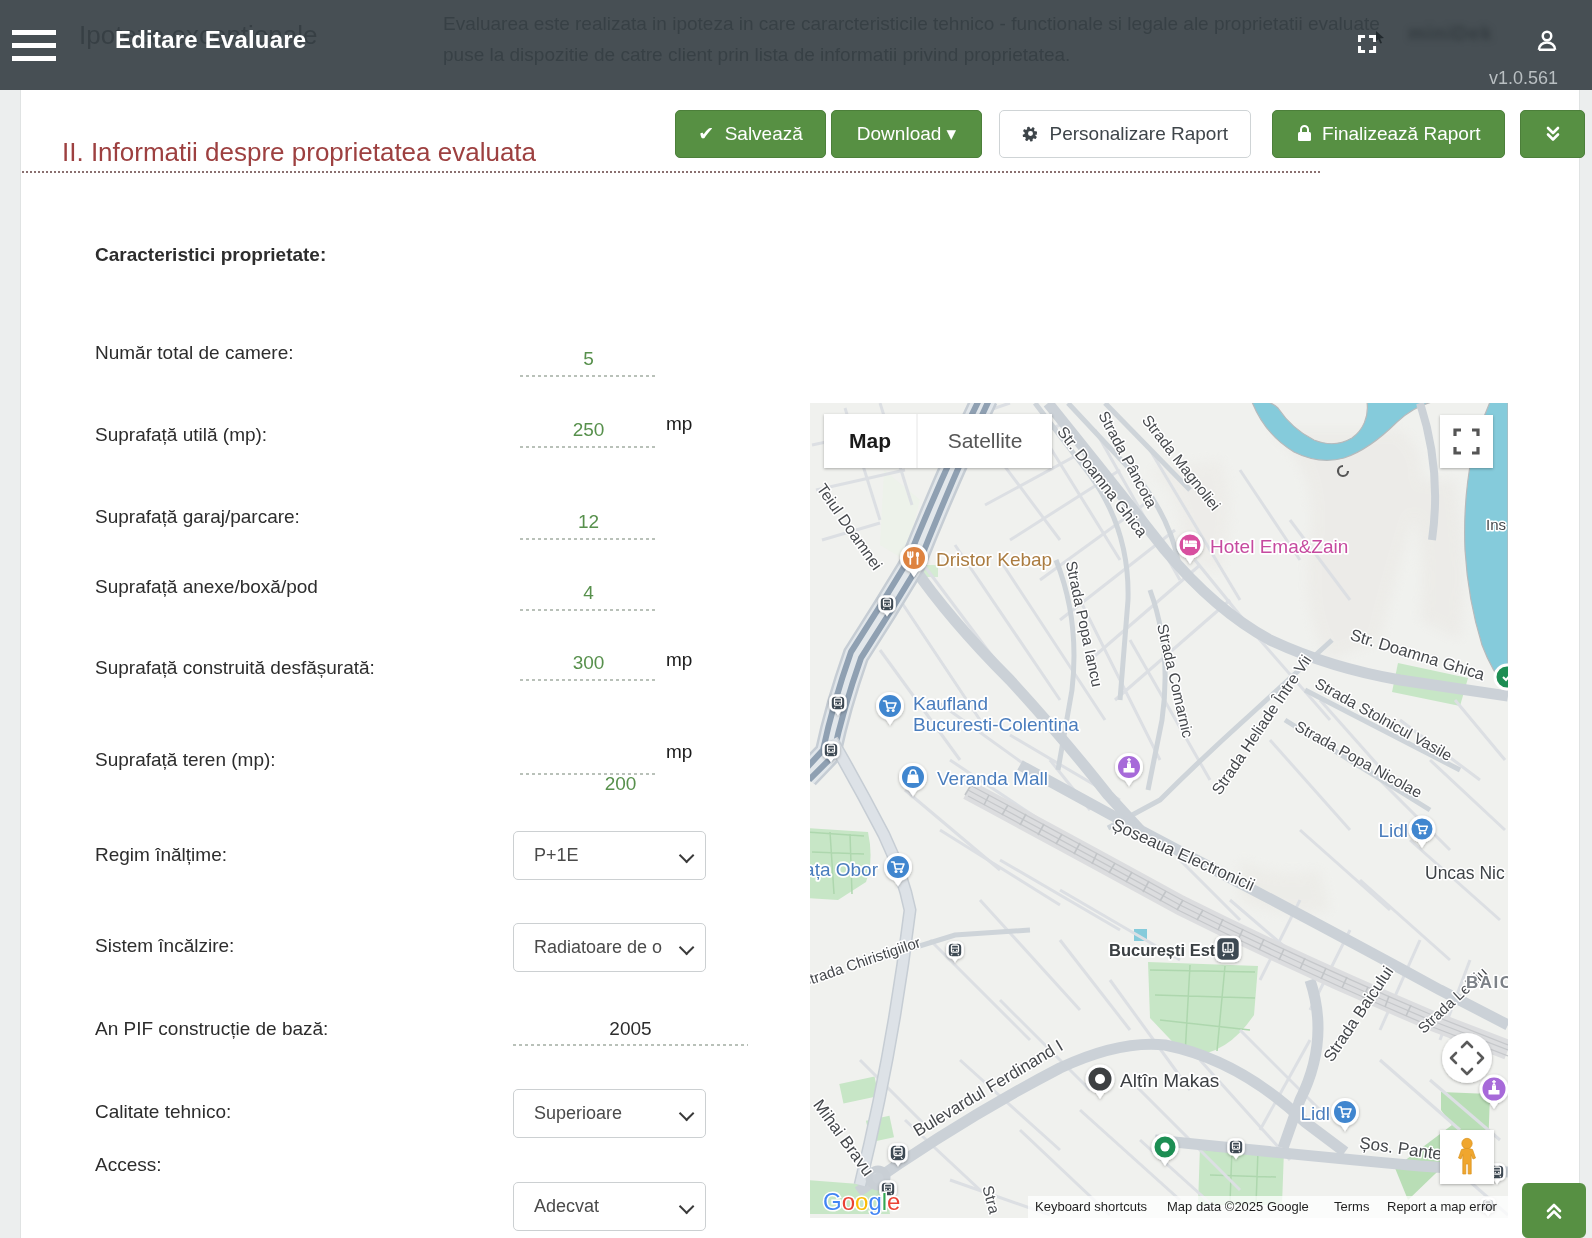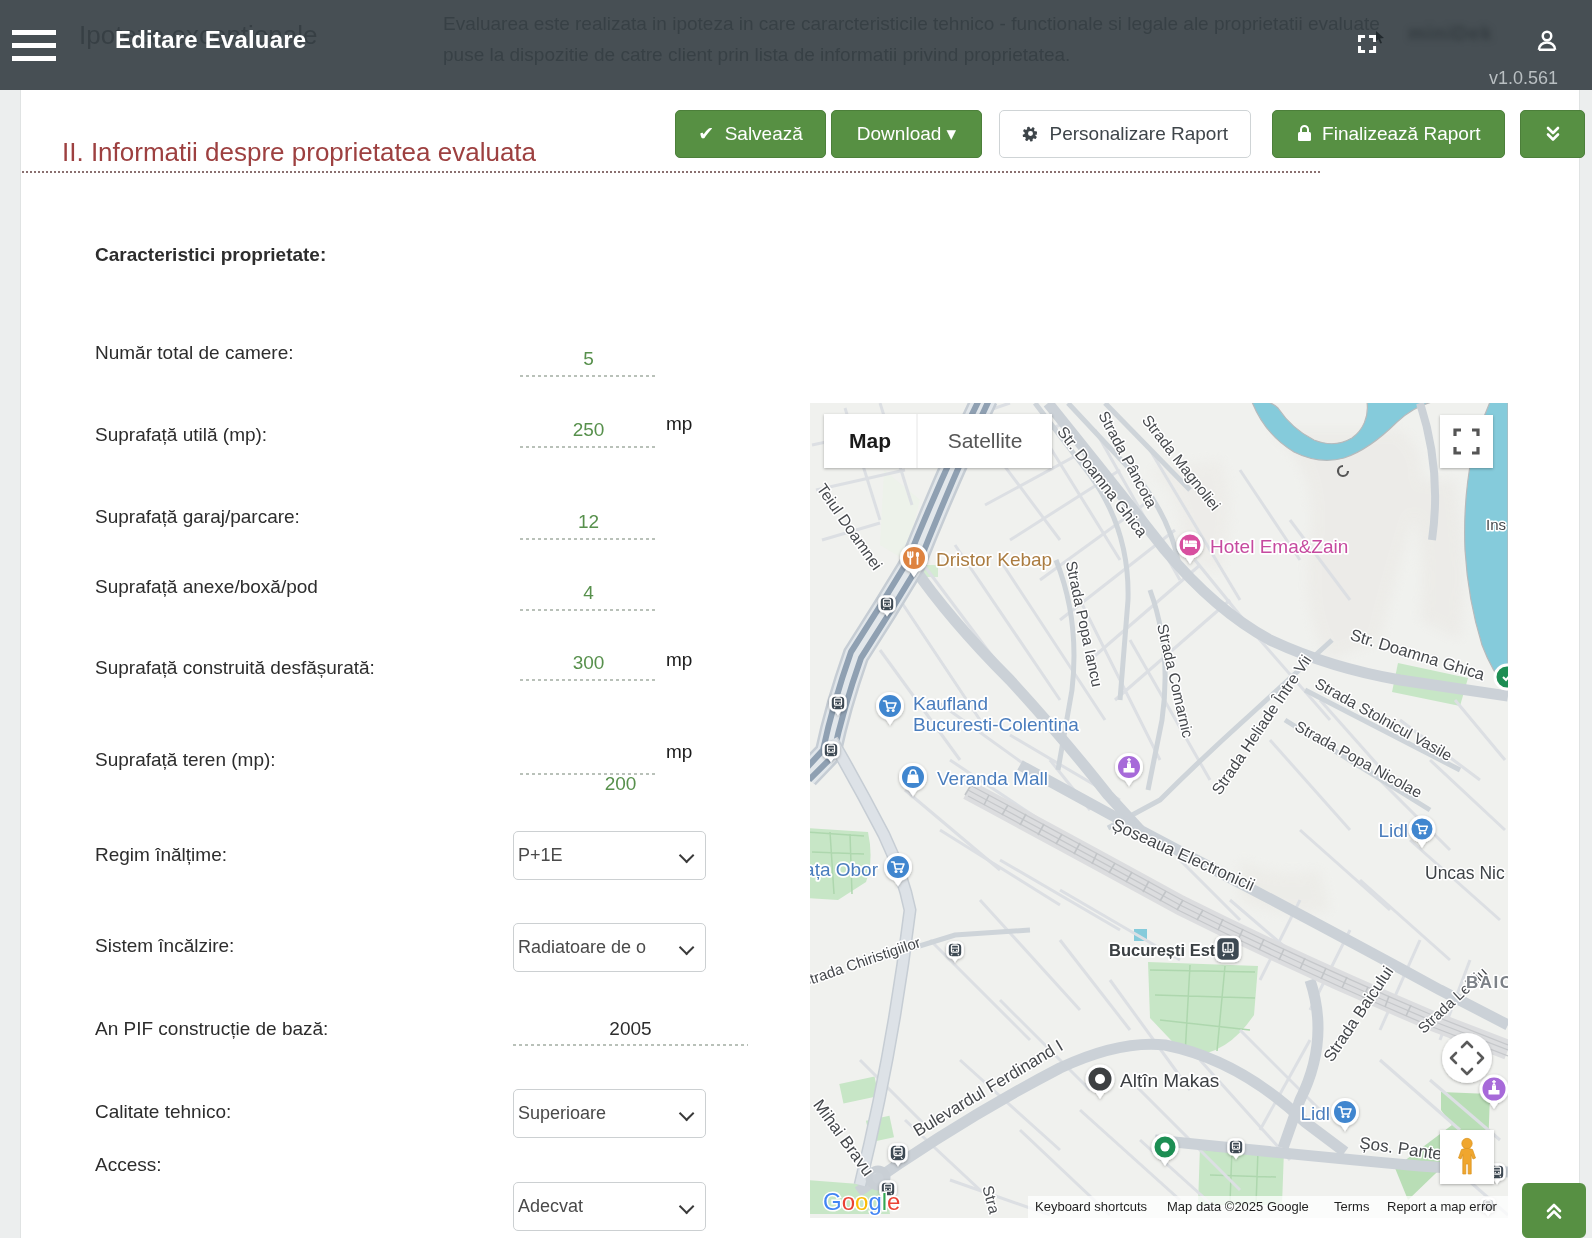--- a/index.html
+++ b/index.html
@@ -17,21 +17,21 @@
 
 .btn { position:absolute; top:110px; height:48px; background:#579043; border:1px solid #4c7f3a; border-radius:5px; color:#fff; font-size:19px; text-align:center; line-height:46px; }
 #btn-pers { background:#fff; border:1px solid #cfd4d6; color:#3e454a; border-radius:5px; }
 #sec-title { position:absolute; left:62px; top:137px; font-size:26px; color:#9d4040; }
 #dotline { position:absolute; left:22px; top:171px; width:1298px; border-top:2px dotted #8a7070; }
 
 .flabel { position:absolute; left:95px; font-size:19px; color:#2d2d2d; }
 .fval { position:absolute; font-size:19px; color:#57904c; text-align:center; }
 .dash { position:absolute; height:2px; background-image:repeating-linear-gradient(90deg,#b9c1b9 0,#b9c1b9 3px,transparent 3px,transparent 6px); }
 .mp { position:absolute; font-size:19px; color:#1c1c1c; }
-.sel { position:absolute; left:513px; width:193px; height:49px; border:1px solid #ccd0d2; border-radius:5px; background:#fff; font-size:18px; color:#4a4a4a; line-height:47px; padding-left:4px; }
+.sel { position:absolute; left:513px; width:193px; height:49px; border:1px solid #ccd0d2; border-radius:5px; background:#fff; font-size:18px; color:#4a4a4a; line-height:47px; padding-left:20px; }
 .sel:after { content:""; position:absolute; right:15px; top:20px; width:9px; height:9px; border-right:2px solid #3a3a3a; border-bottom:2px solid #3a3a3a; transform:rotate(45deg) translateY(-3px); }
 #upbtn { position:absolute; left:1522px; top:1183px; width:64px; height:55px; background:#579043; border-radius:6px; z-index:60; }
 </style>
 </head>
 <body>
 <div id="page">
   <div id="content"></div>
 
   <div id="header">
     <div class="ghost1">Ipoteze exceptionale</div>

